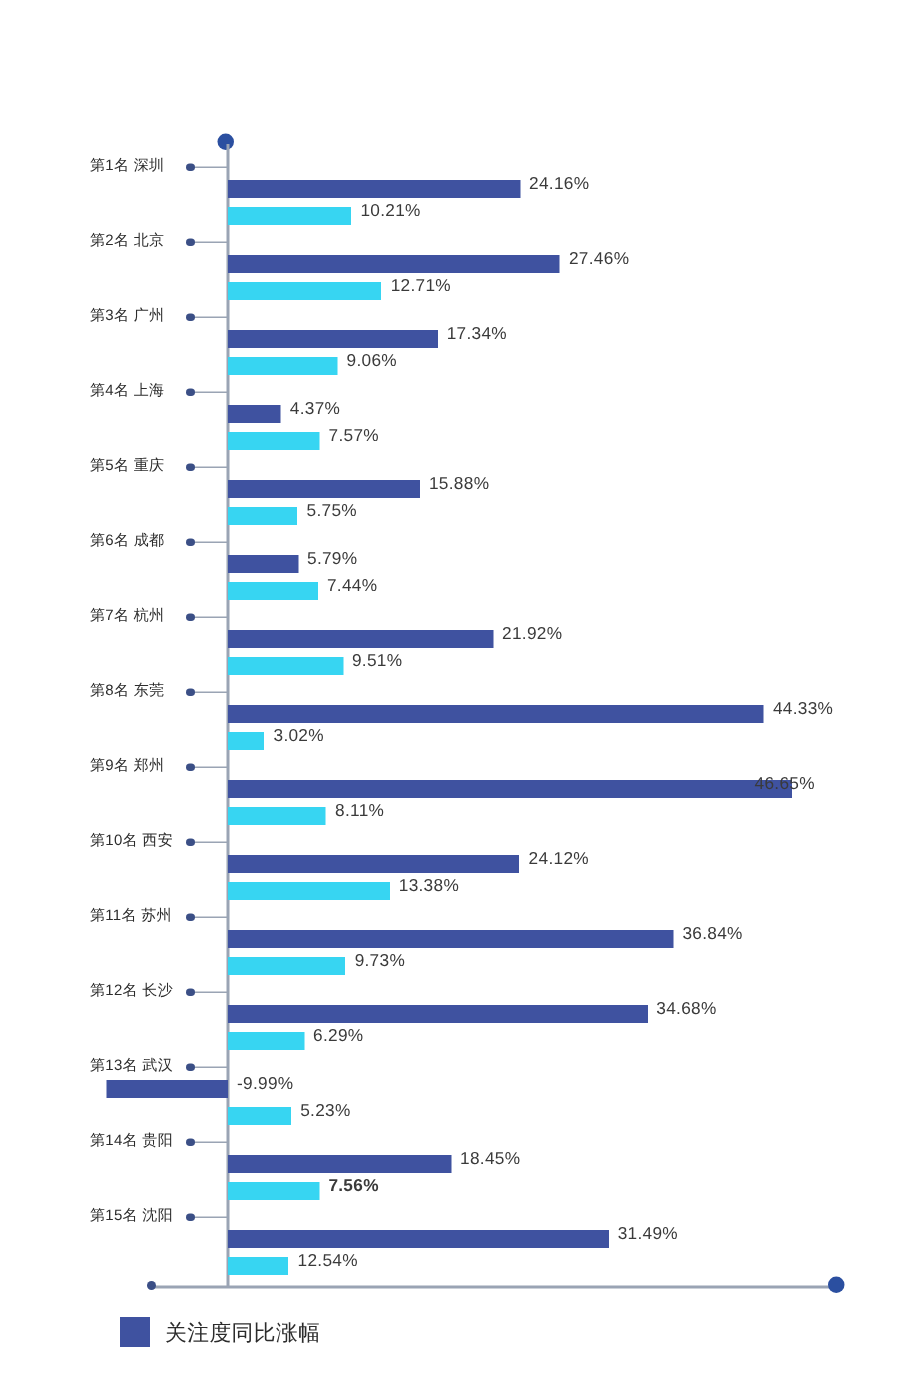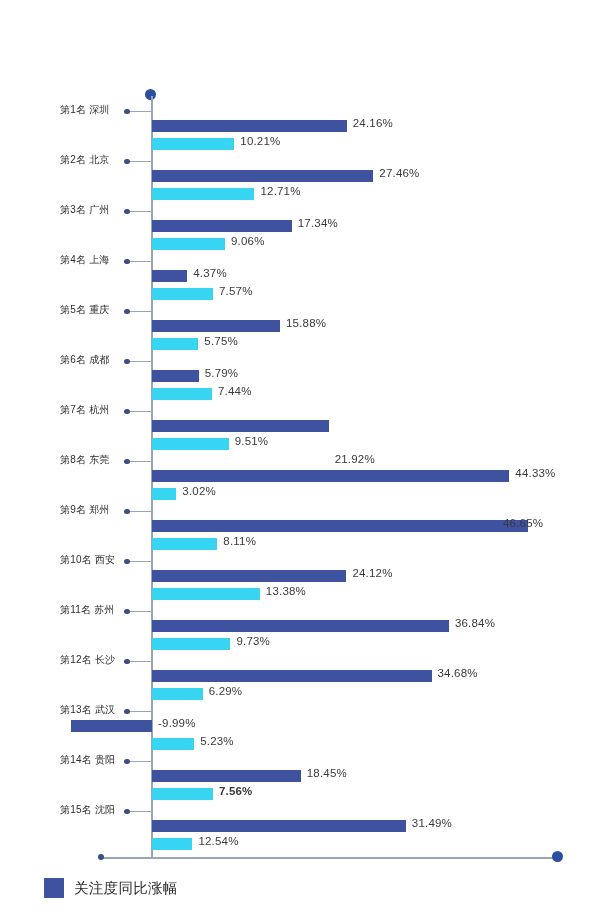--- a/index.html
+++ b/index.html
@@ -138,21 +138,21 @@
   .bar-value.attention { top: 25px; }
   .bar-value.salary    { top: 43px; }
 
   
   .legend {
     position: absolute;
     left: 0; top: 878px;
     width: 610px;
     display: flex;
     align-items: center;
-    padding-left: 44px;
+    padding-left: 80px;
   }
   .legend-item {
     display: flex;
     align-items: center;
     margin-right: 36px;
   }
   .legend-swatch {
     width: 20px; height: 20px;
     margin-right: 10px;
     display: inline-block;
@@ -231,21 +231,21 @@
           <div class="bar attention pos" style="width: 46.6674px; top: 28px; background: rgb(63, 82, 160);"></div>
           <div class="bar-value attention" style="left: 204.667px;">5.79%</div>
           <div class="bar salary pos" style="width: 59.9664px; top: 46px; background: rgb(55, 213, 242);"></div>
           <div class="bar-value salary" style="left: 217.966px;">7.44%</div>
         </div>
         <div class="row" style="top: 306px;">
           <div class="row-label">第7名 杭州</div>
           <div class="tick-line"></div>
           <div class="tick-dot"></div>
           <div class="bar attention pos" style="width: 176.675px; top: 28px; background: rgb(63, 82, 160);"></div>
-          <div class="bar-value attention" style="left: 334.675px; margin-top: 36px;">21.92%</div>
+          <div class="bar-value attention" style="left: 334.675px;">21.92%</div>
           <div class="bar salary pos" style="width: 76.6506px; top: 46px; background: rgb(55, 213, 242);"></div>
           <div class="bar-value salary" style="left: 234.651px;">9.51%</div>
         </div>
         <div class="row" style="top: 356px;">
           <div class="row-label">第8名 东莞</div>
           <div class="tick-line"></div>
           <div class="tick-dot"></div>
           <div class="bar attention pos" style="width: 357.3px; top: 28px; background: rgb(63, 82, 160);"></div>
           <div class="bar-value attention" style="left: 515.3px;">44.33%</div>
           <div class="bar salary pos" style="width: 24.3412px; top: 46px; background: rgb(55, 213, 242);"></div>

